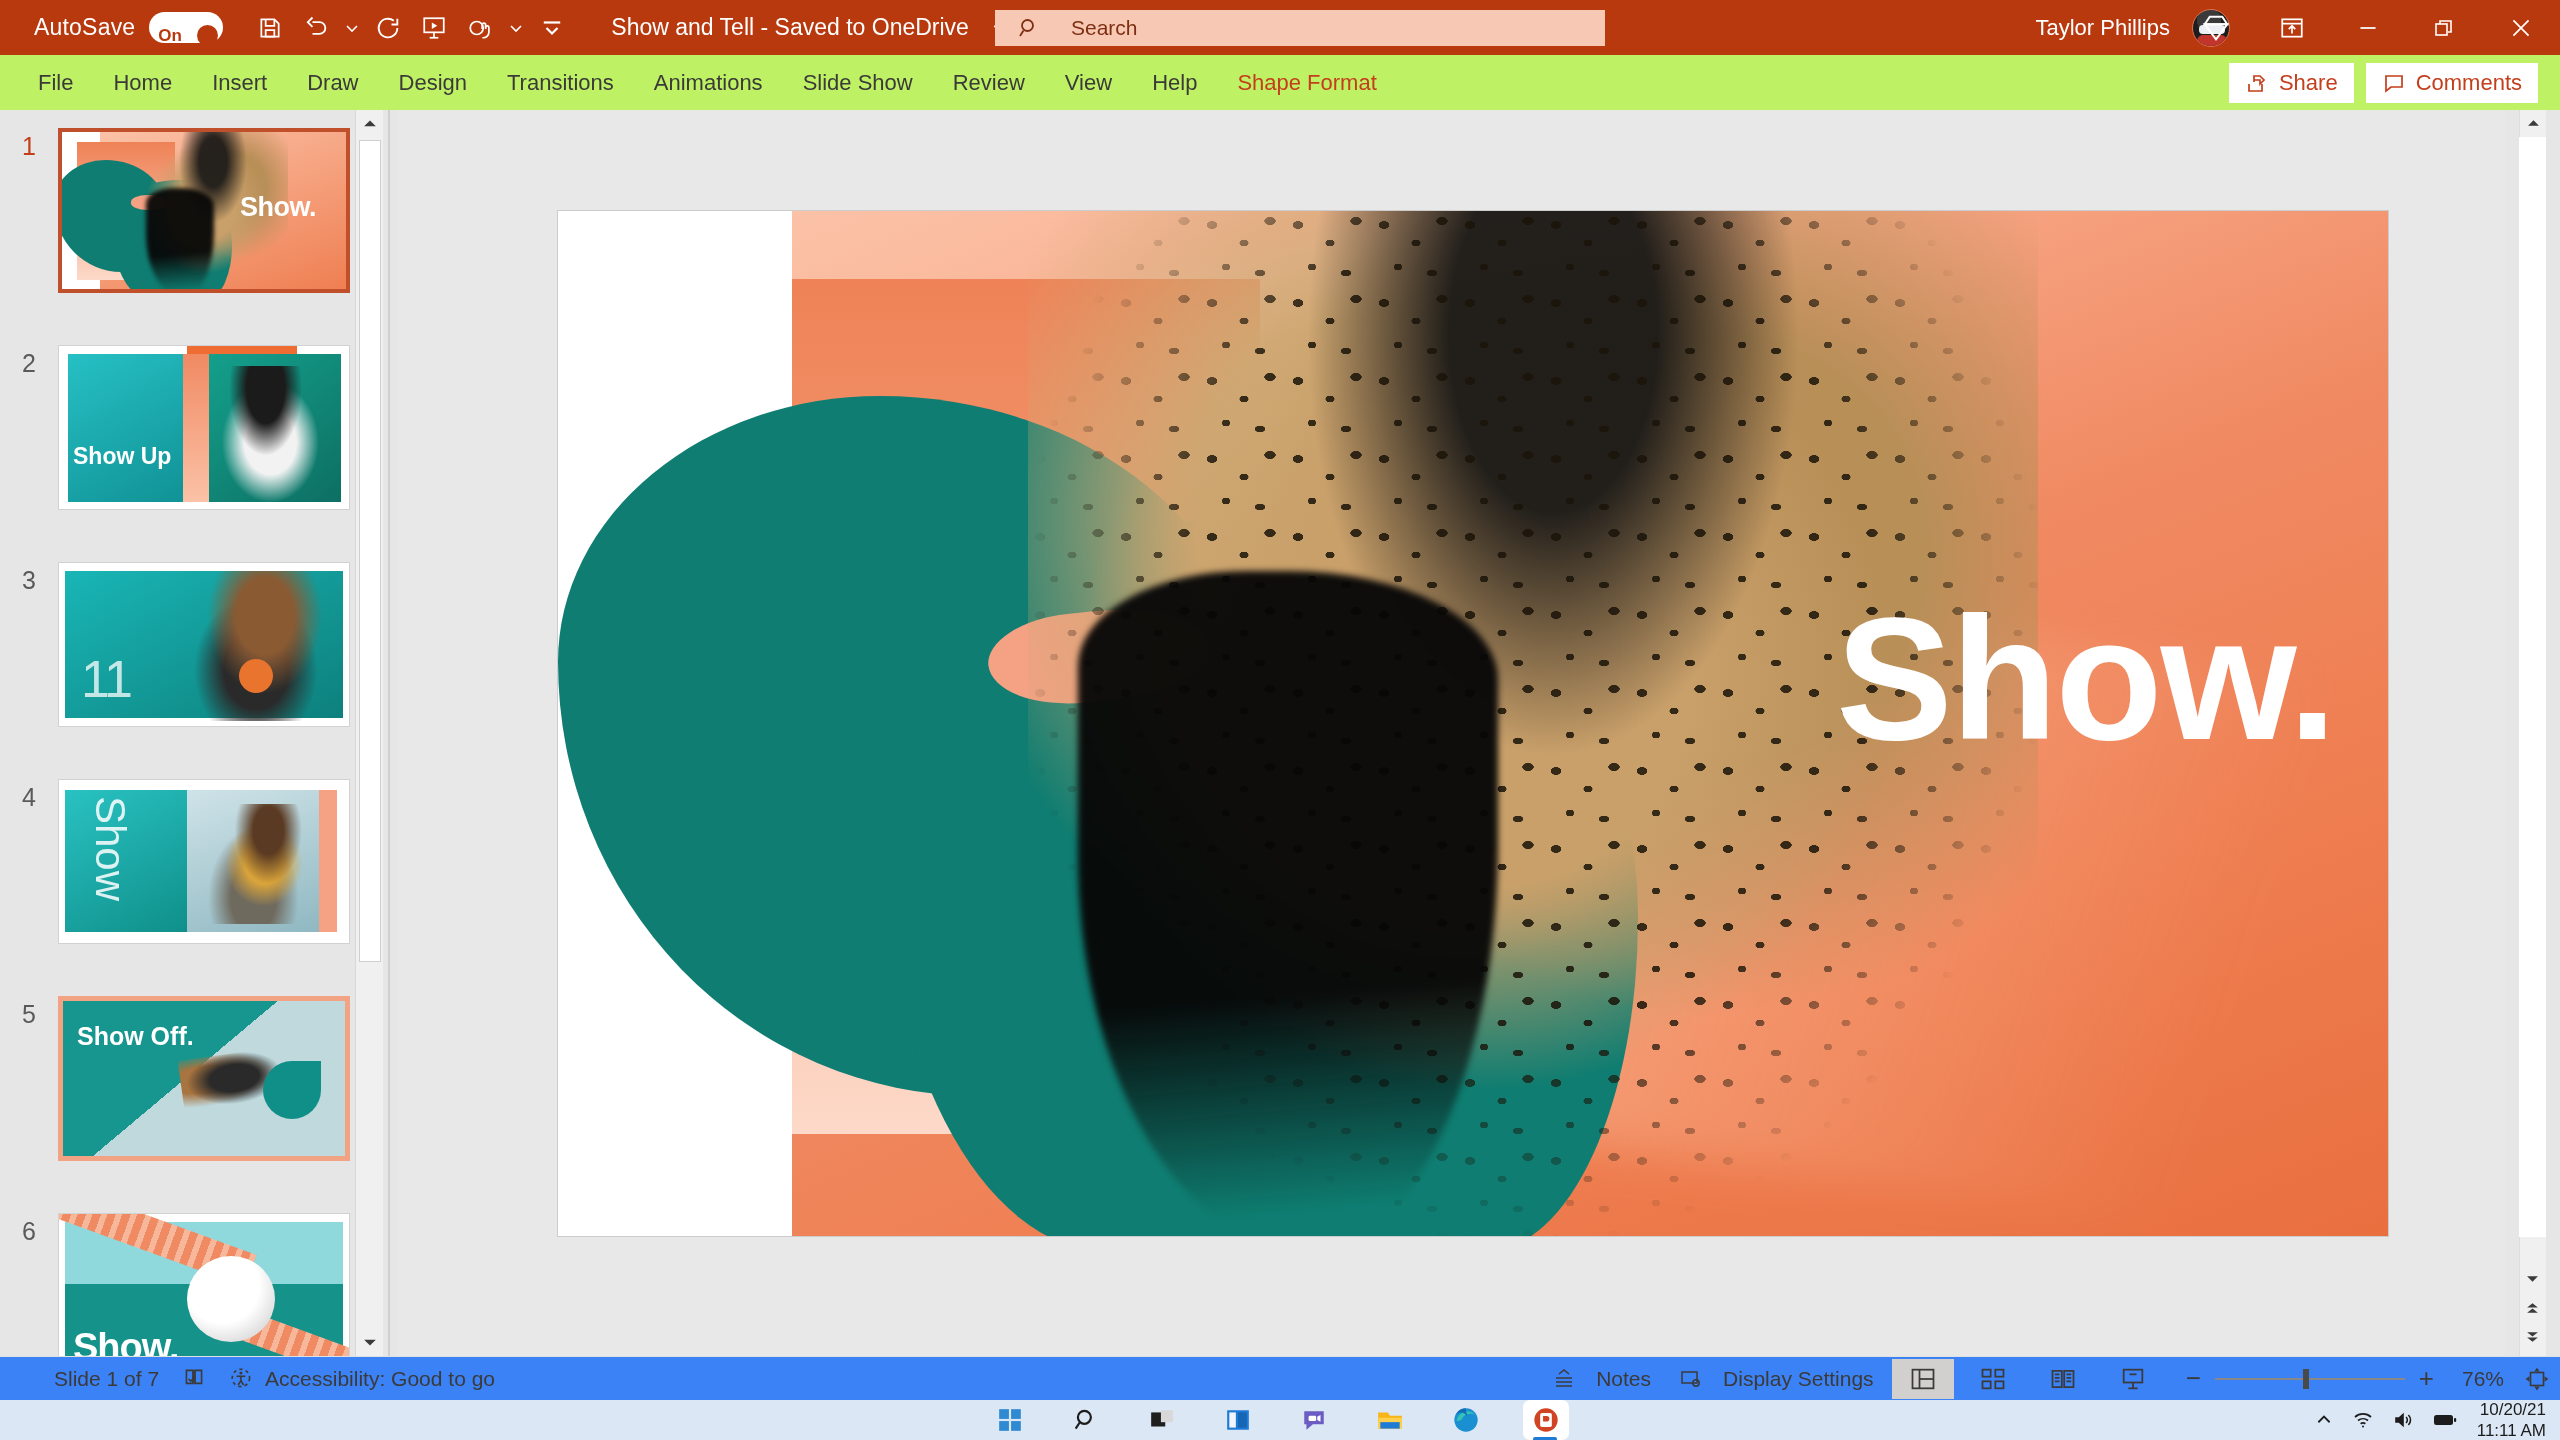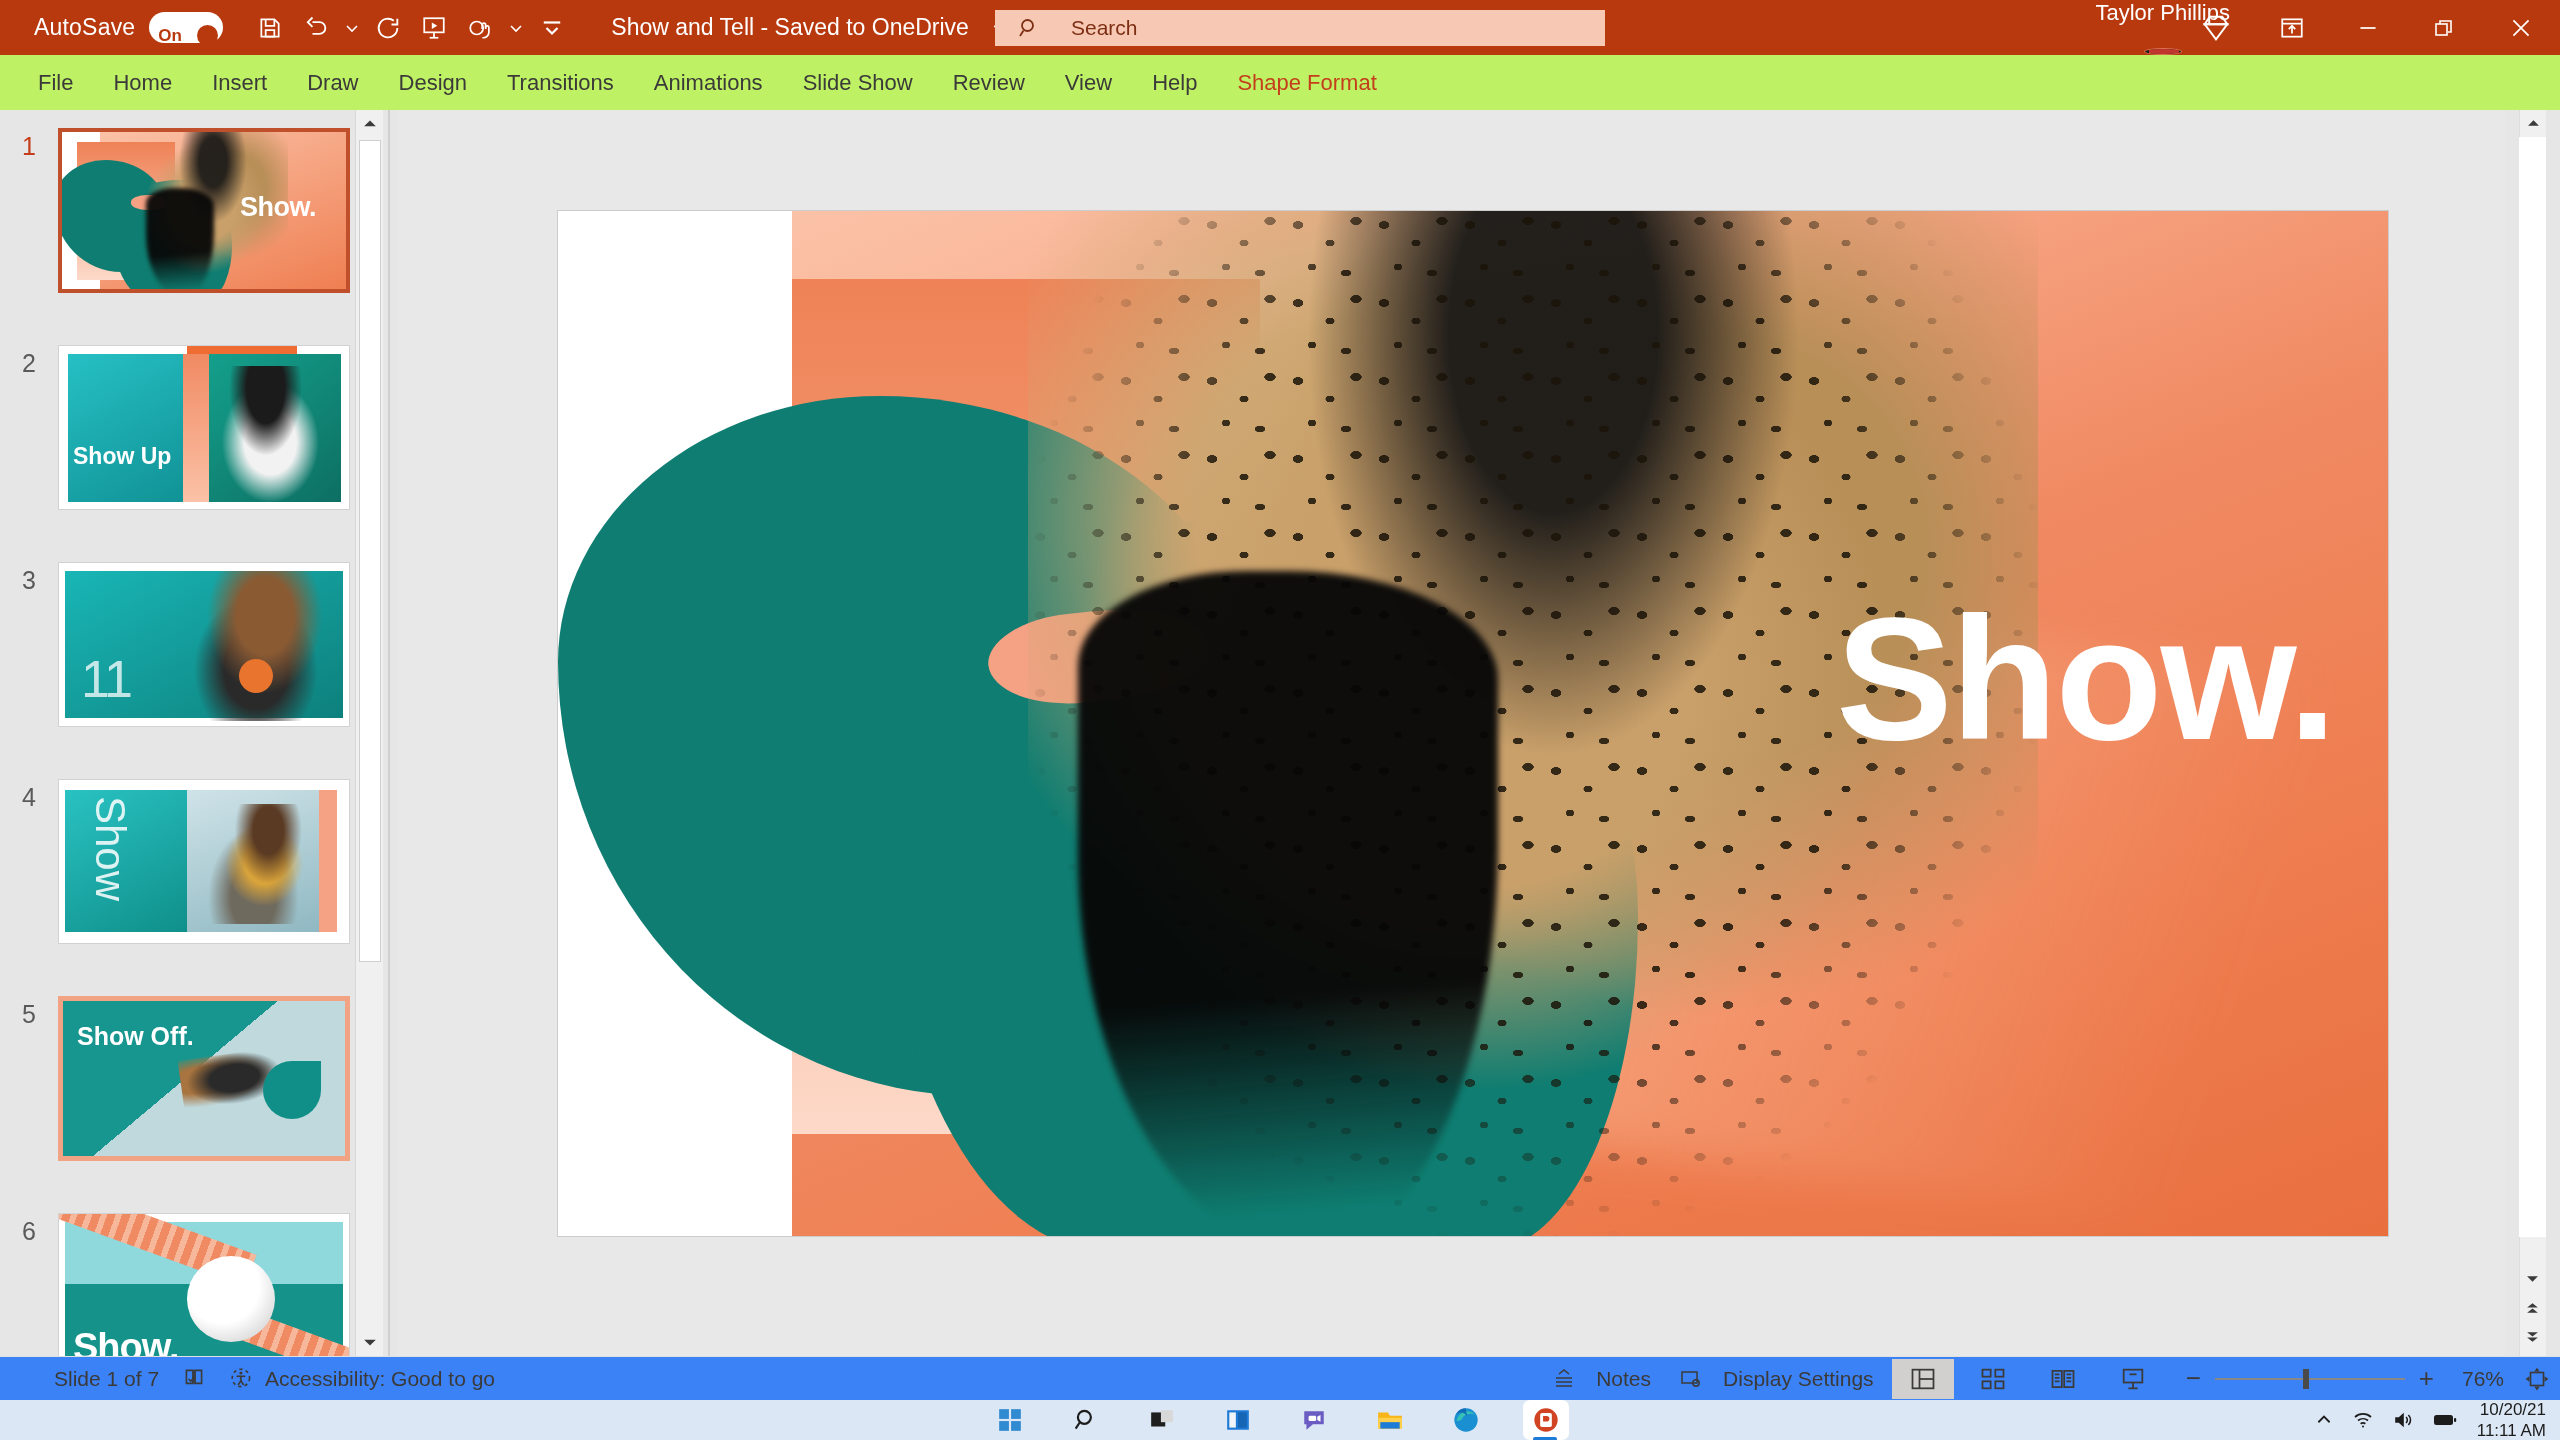--- a/index.html
+++ b/index.html
@@ -38,21 +38,21 @@
     margin-left: 36px; color: #ffffff; font-size: 23px; white-space: nowrap;
   }
   .doc-caret { margin-left: 22px; display:flex; align-items:center; }
 
   .searchbox {
     position: absolute; left: 995px; top: 10px; width: 610px; height: 36px;
     background: #f7c9b4; display: flex; align-items: center; padding-left: 22px; gap: 30px;
   }
   .search-ph { color: #7e2f13; font-size: 21px; }
 
-  .user-wrap { position: absolute; right: 330px; top: 0; height: 55px; display:flex; align-items:center; gap: 22px; flex-direction: column; }
+  .user-wrap { position: absolute; right: 330px; top: 0; height: 55px; display:flex; align-items:center; gap: 22px; }
   .user-name { color: #ffffff; font-size: 22px; white-space: nowrap; }
   .avatar {
     width: 38px; height: 38px; border-radius: 50%;
     background: radial-gradient(circle at 45% 30%, #3a3a3a 0 38%, #1d1d1d 38% 100%);
     position: relative; overflow: hidden; border: 1px solid #d9714f;
   }
   .avatar::before {
     content:""; position:absolute; left:6px; top:15px; width:26px; height:9px;
     background:#eceff3; border-radius: 4px;
   }
@@ -377,20 +377,35 @@
       <div class="tab">Design</div>
       <div class="tab">Transitions</div>
       <div class="tab">Animations</div>
       <div class="tab">Slide Show</div>
       <div class="tab">Review</div>
       <div class="tab">View</div>
       <div class="tab">Help</div>
       <div class="tab accent">Shape Format</div>
     </div>
 
+    <div class="ribbon-right">
+      <div class="rb-btn">
+        <svg width="24" height="24" viewBox="0 0 24 24" style="stroke:#c43e1c;fill:none;stroke-width:1.7">
+            <path d="M4 13v7h13v-7"></path>
+            <path d="M9 11V5h6l4 4-4 4V9H9"></path>
+          </svg>
+        <span>Share</span>
+      </div>
+      <div class="rb-btn">
+        <svg width="24" height="24" viewBox="0 0 24 24" style="stroke:#c43e1c;fill:none;stroke-width:1.7">
+            <path d="M4 5h16v11H9l-5 4z"></path>
+          </svg>
+        <span>Comments</span>
+      </div>
+    </div>
   </div>
 
   <div class="workspace">
 
     <div class="thumbpane">
 
       <div class="thumb-row" style="top:18px">
         <div class="thumb-num active">1</div>
         <div class="thumb-frame selected">
           <div style="position:absolute;inset:0;background:#fff"></div>

